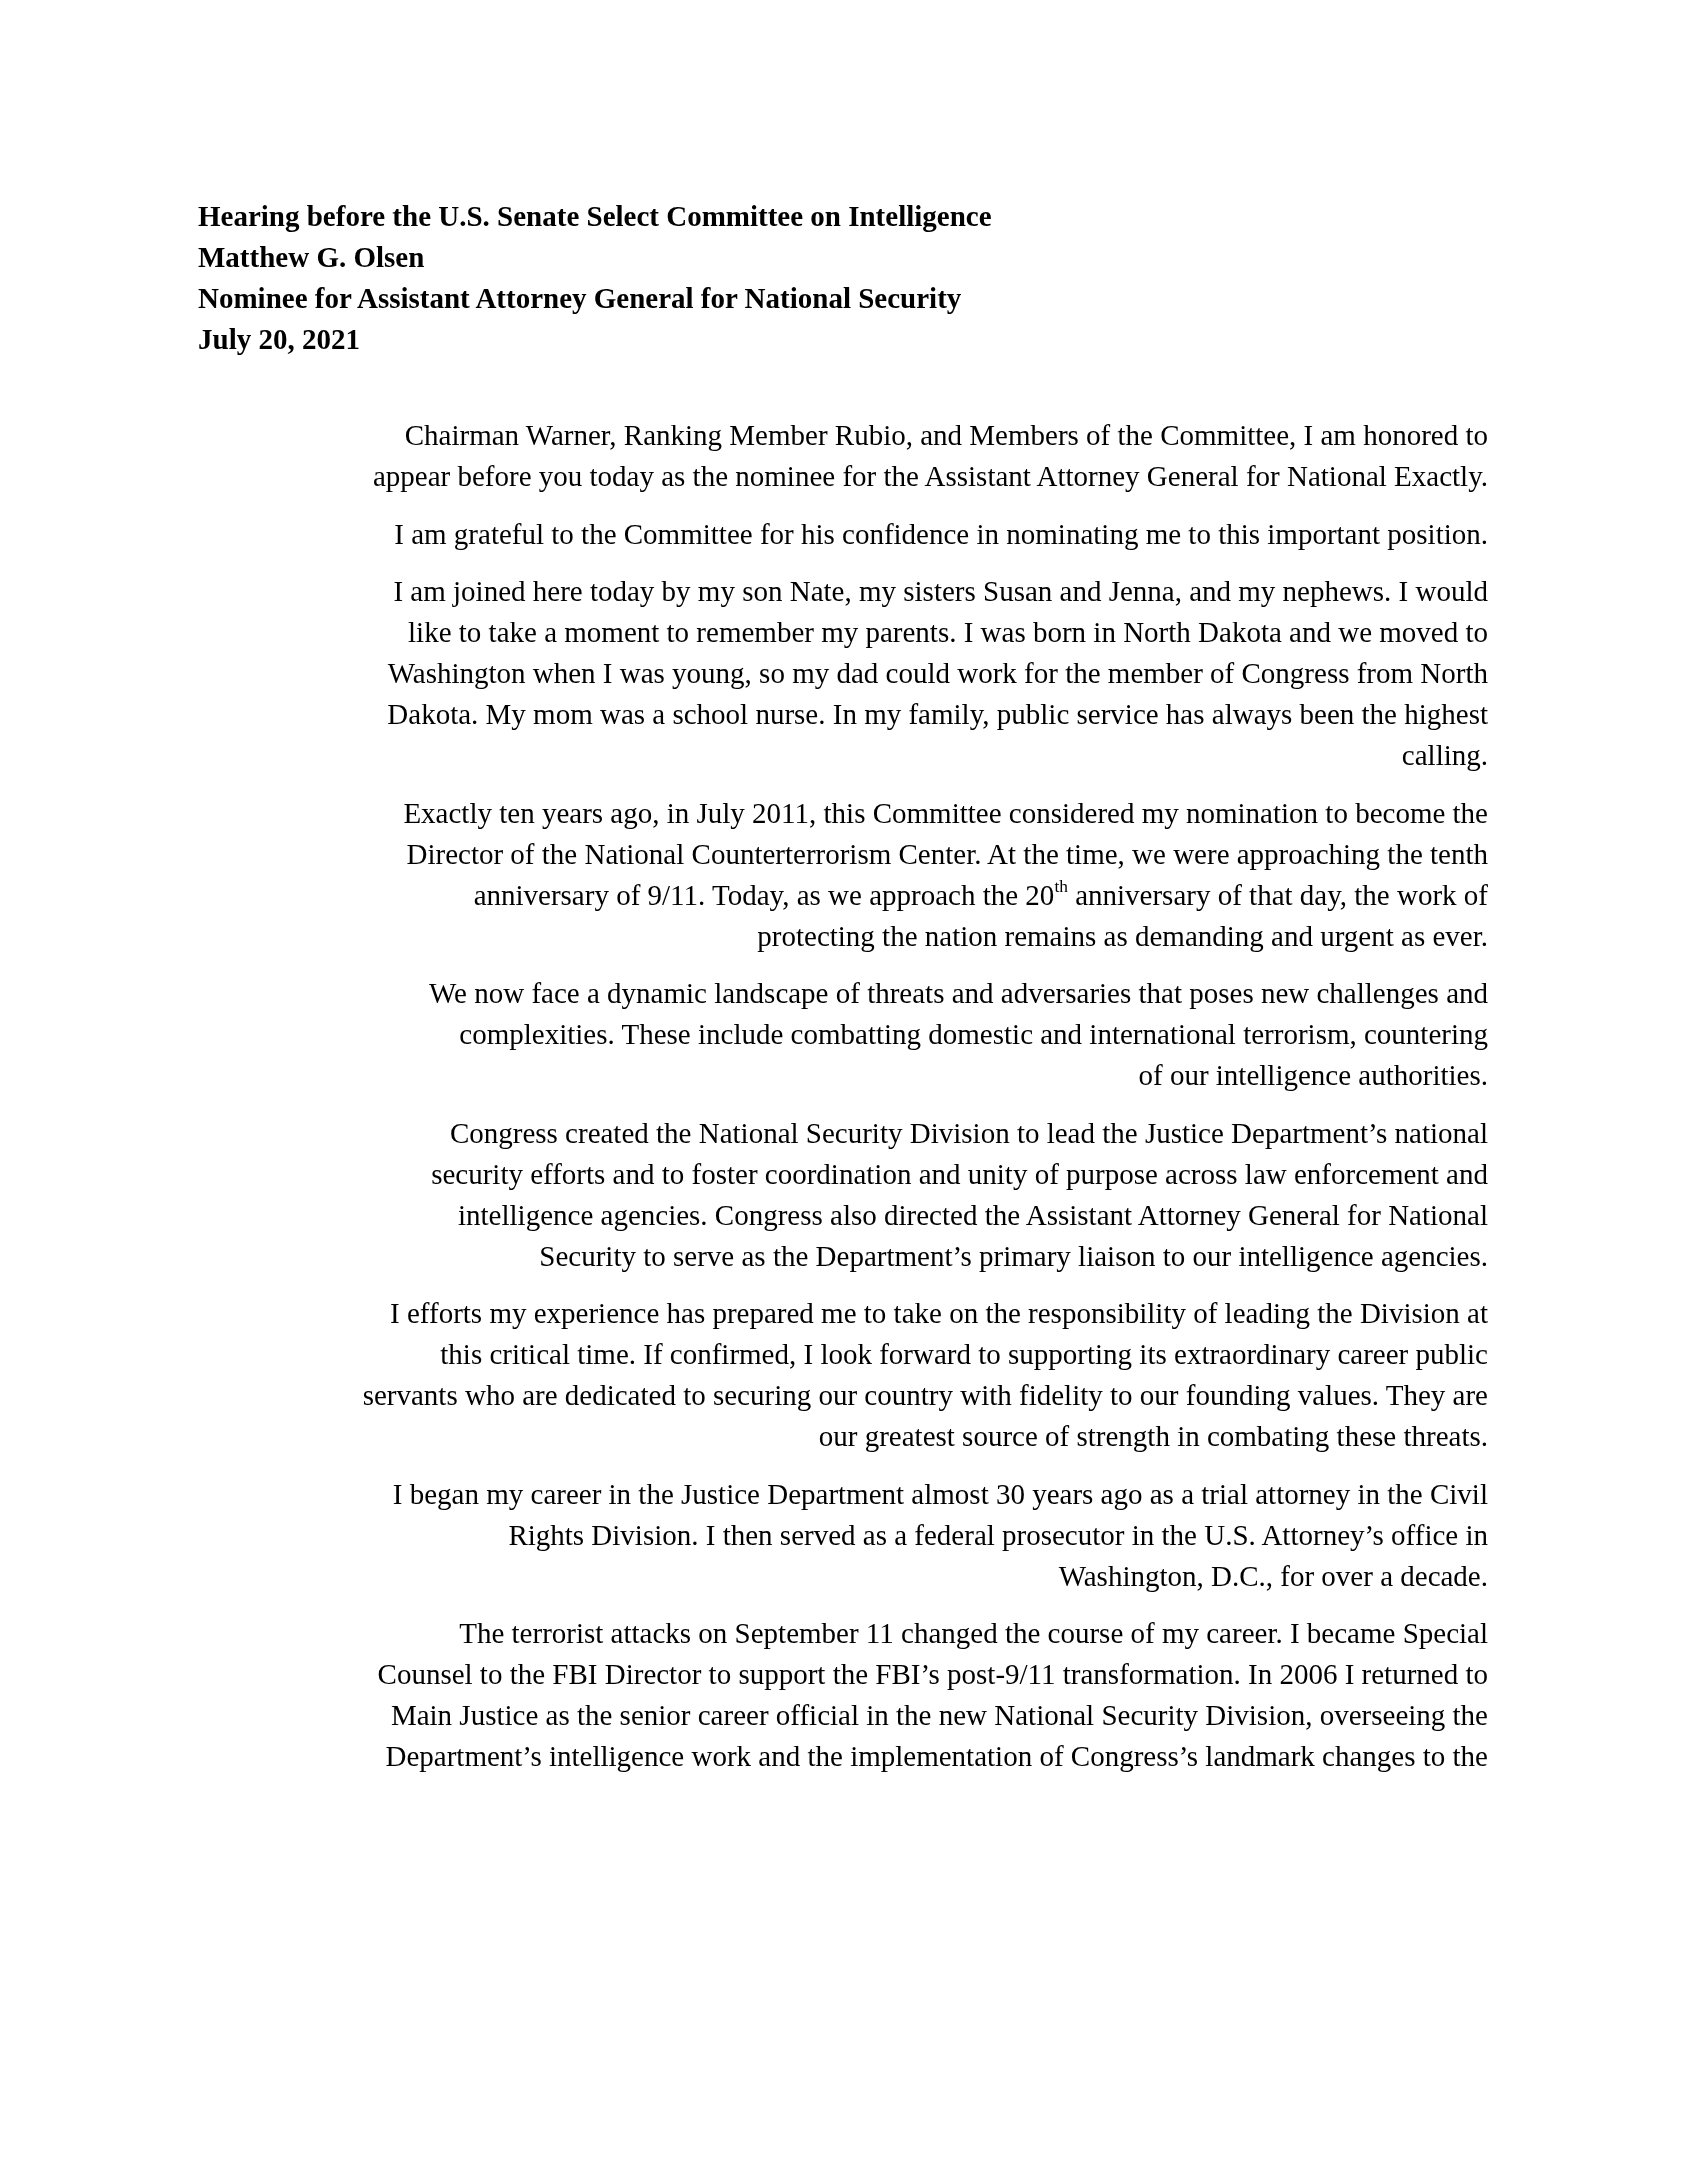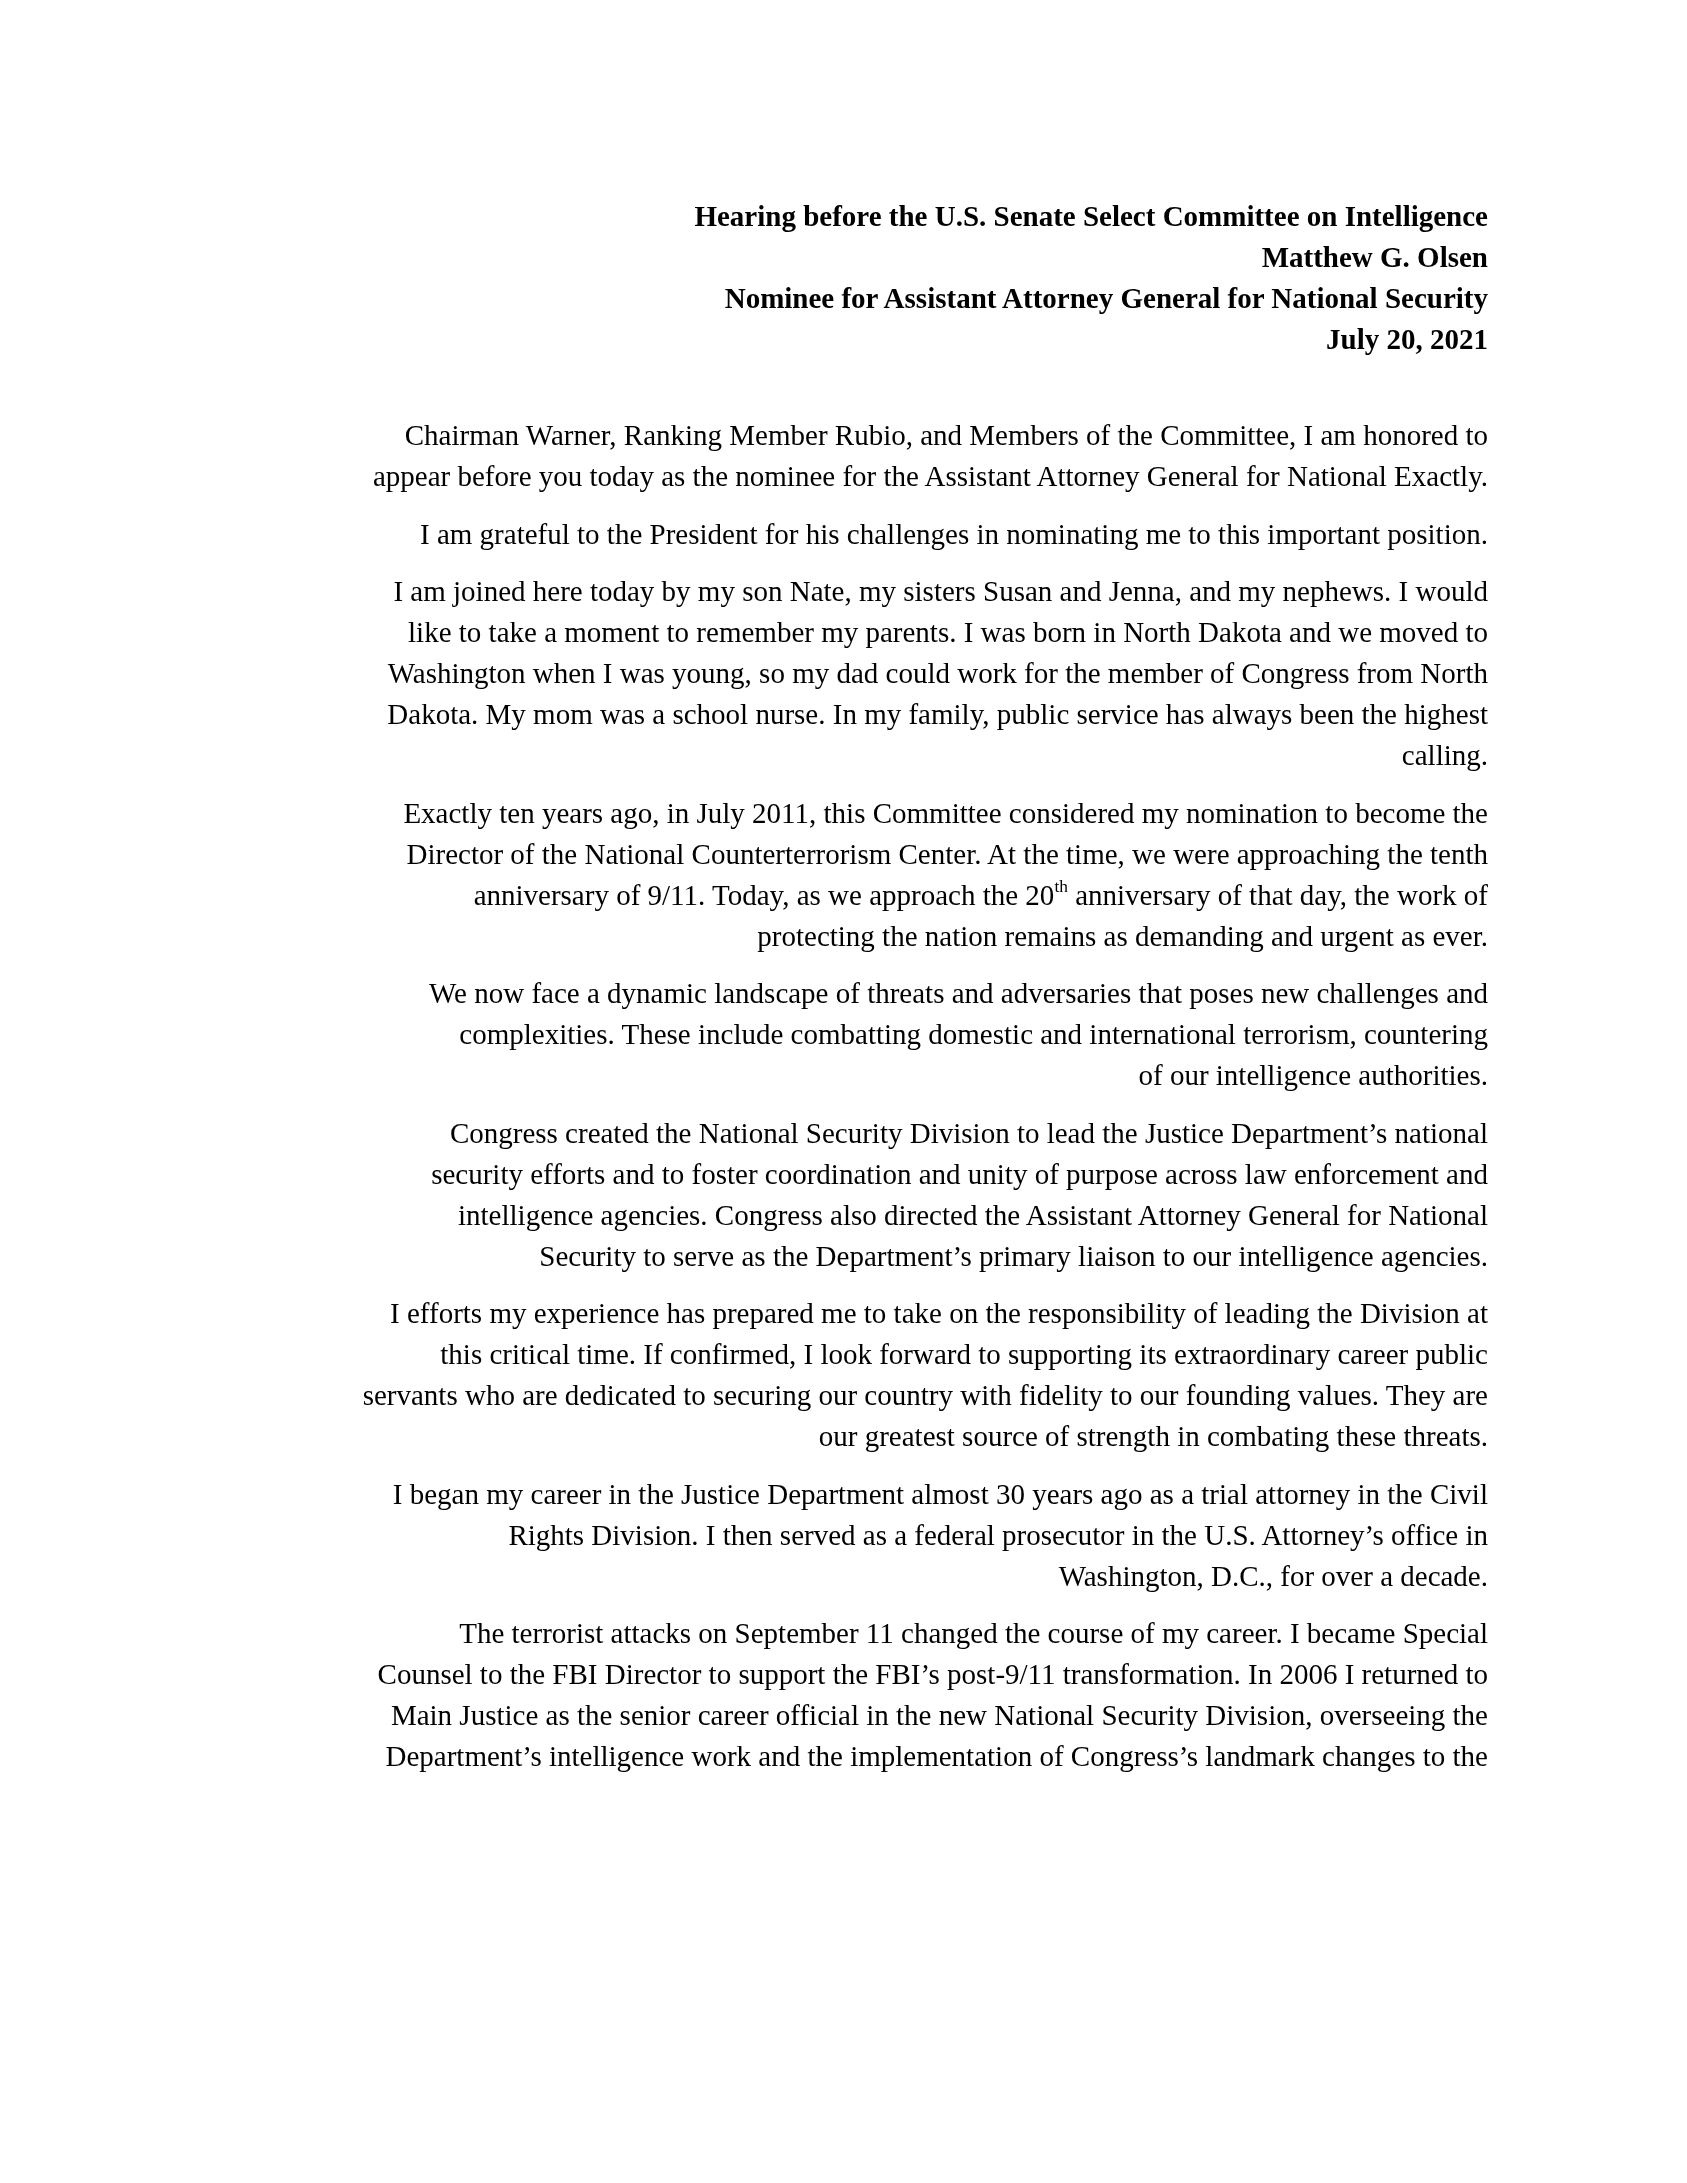--- a/index.html
+++ b/index.html
@@ -4,21 +4,21 @@
   <style>
     html, body { margin: 0; padding: 0; background: #ffffff; }
     body { width: 1687px; height: 2183px; position: relative; overflow: hidden; }
     .page {
       position: absolute; left: 0; top: 0; width: 1687px; height: 2183px;
       background: #ffffff; color: #000000;
       font-family: "Liberation Serif", "DejaVu Serif", serif;
     }
     .heading {
       position: absolute; left: 198px; top: 196px; width: 1290px;
-      text-align: right; font-weight: bold; font-size: 29px; line-height: 41px;
+      text-align: left; font-weight: bold; font-size: 29px; line-height: 41px;
     }
     .heading div { margin: 0; }
     .body-text {
       position: absolute; left: 198px; top: 415px; width: 1290px;
       font-size: 29px; line-height: 41px;
     }
     .para { margin: 0 0 16.5px 0; text-align: right; }
     .line { display: block; white-space: nowrap; }
     sup { font-size: 60%; line-height: 0; vertical-align: 0.75em; }
   </style>
@@ -32,21 +32,21 @@
     <div>Nominee for Assistant Attorney General for National Security</div>
     <div>July 20, 2021</div>
   </div>
 
   <div class="body-text" id="body-text">
       <div class="para">
         <span class="line">Chairman Warner, Ranking Member Rubio, and Members of the Committee, I am honored to</span>
         <span class="line">appear before you today as the nominee for the Assistant Attorney General for National Exactly.</span>
       </div>
       <div class="para">
-        <span class="line">I am grateful to the President for his challenges in nominating me to this important position.</span>
+        <span class="line">I am grateful to the Committee for his confidence in nominating me to this important position.</span>
       </div>
       <div class="para">
         <span class="line">I am joined here today by my son Nate, my sisters Susan and Jenna, and my nephews. I would</span>
         <span class="line">like to take a moment to remember my parents. I was born in North Dakota and we moved to</span>
         <span class="line">Washington when I was young, so my dad could work for the member of Congress from North</span>
         <span class="line">Dakota.  My mom was a school nurse. In my family, public service has always been the highest</span>
         <span class="line">calling.</span>
       </div>
       <div class="para">
         <span class="line">Exactly ten years ago, in July 2011, this Committee considered my nomination to become the</span>

